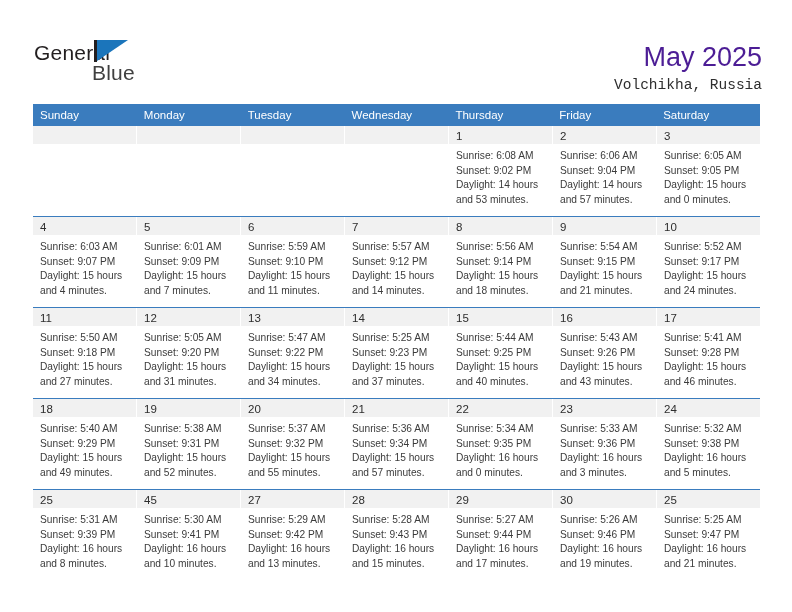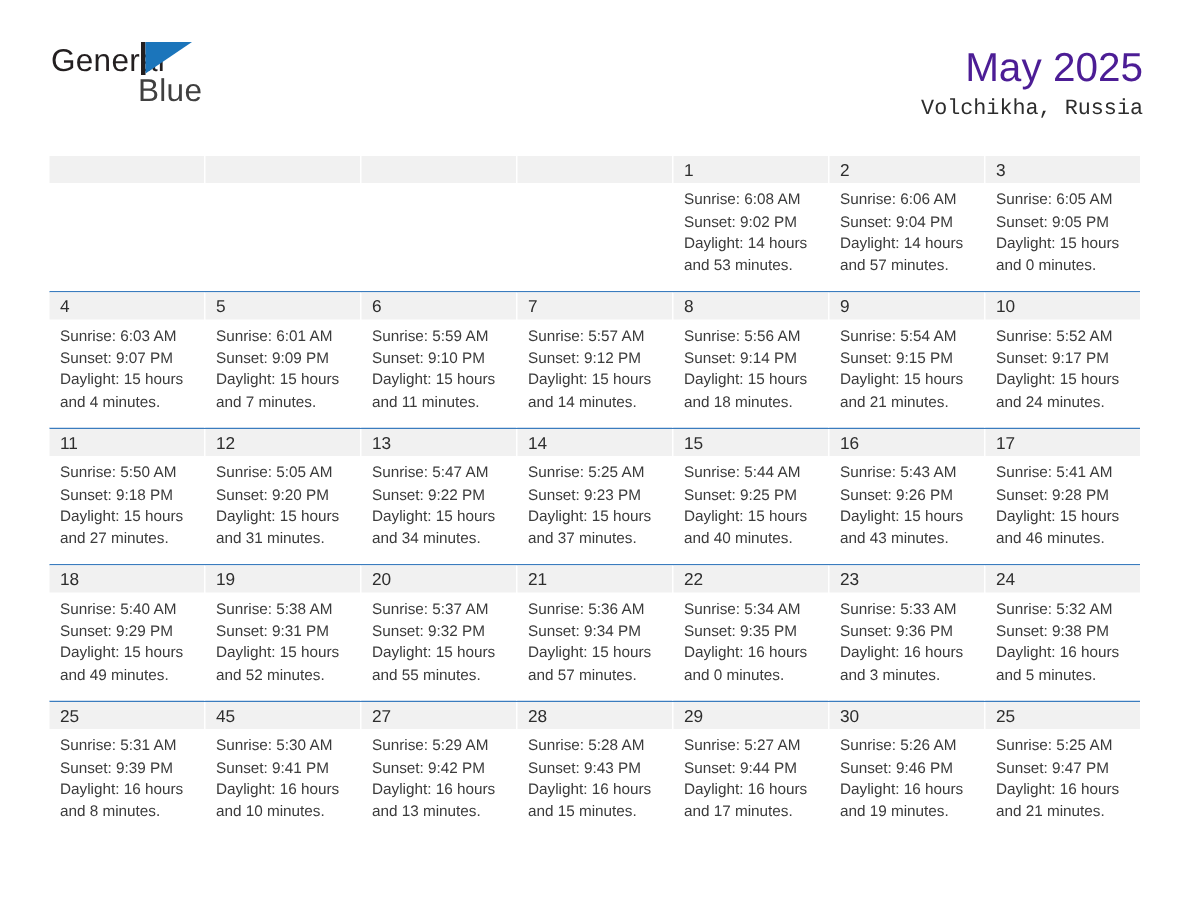--- a/index.html
+++ b/index.html
@@ -19,21 +19,21 @@
     width: 792px;
     height: 612px;
     box-sizing: border-box;
   }
 
   
   .header {
     display: flex;
     align-items: flex-start;
     justify-content: space-between;
-    padding: 28px 30px 0 34px;
+    padding: 40px 30px 0 34px;
     height: 70px;
     box-sizing: border-box;
   }
   .brand {
     position: relative;
     width: 120px;
     height: 52px;
     user-select: none;
   }
   .brand-general {
@@ -168,20 +168,29 @@
     </div>
 
     <div class="title-block">
       <h1 class="cal-title">May 2025</h1>
       <p class="cal-subtitle">Volchikha, Russia</p>
     </div>
 
   </div>
 
   <div class="calendar">
+    <div class="weekhead">
+        <div class="wh">Sunday</div>
+        <div class="wh">Monday</div>
+        <div class="wh">Tuesday</div>
+        <div class="wh">Wednesday</div>
+        <div class="wh">Thursday</div>
+        <div class="wh">Friday</div>
+        <div class="wh">Saturday</div>
+      </div>
     <div class="weeks">
         <div class="week">
           <div class="cell empty">
             <div class="daynum-band"><span class="daynum"></span></div>
             <div class="lines"></div>
           </div>
           <div class="cell empty">
             <div class="daynum-band"><span class="daynum"></span></div>
             <div class="lines"></div>
           </div>

